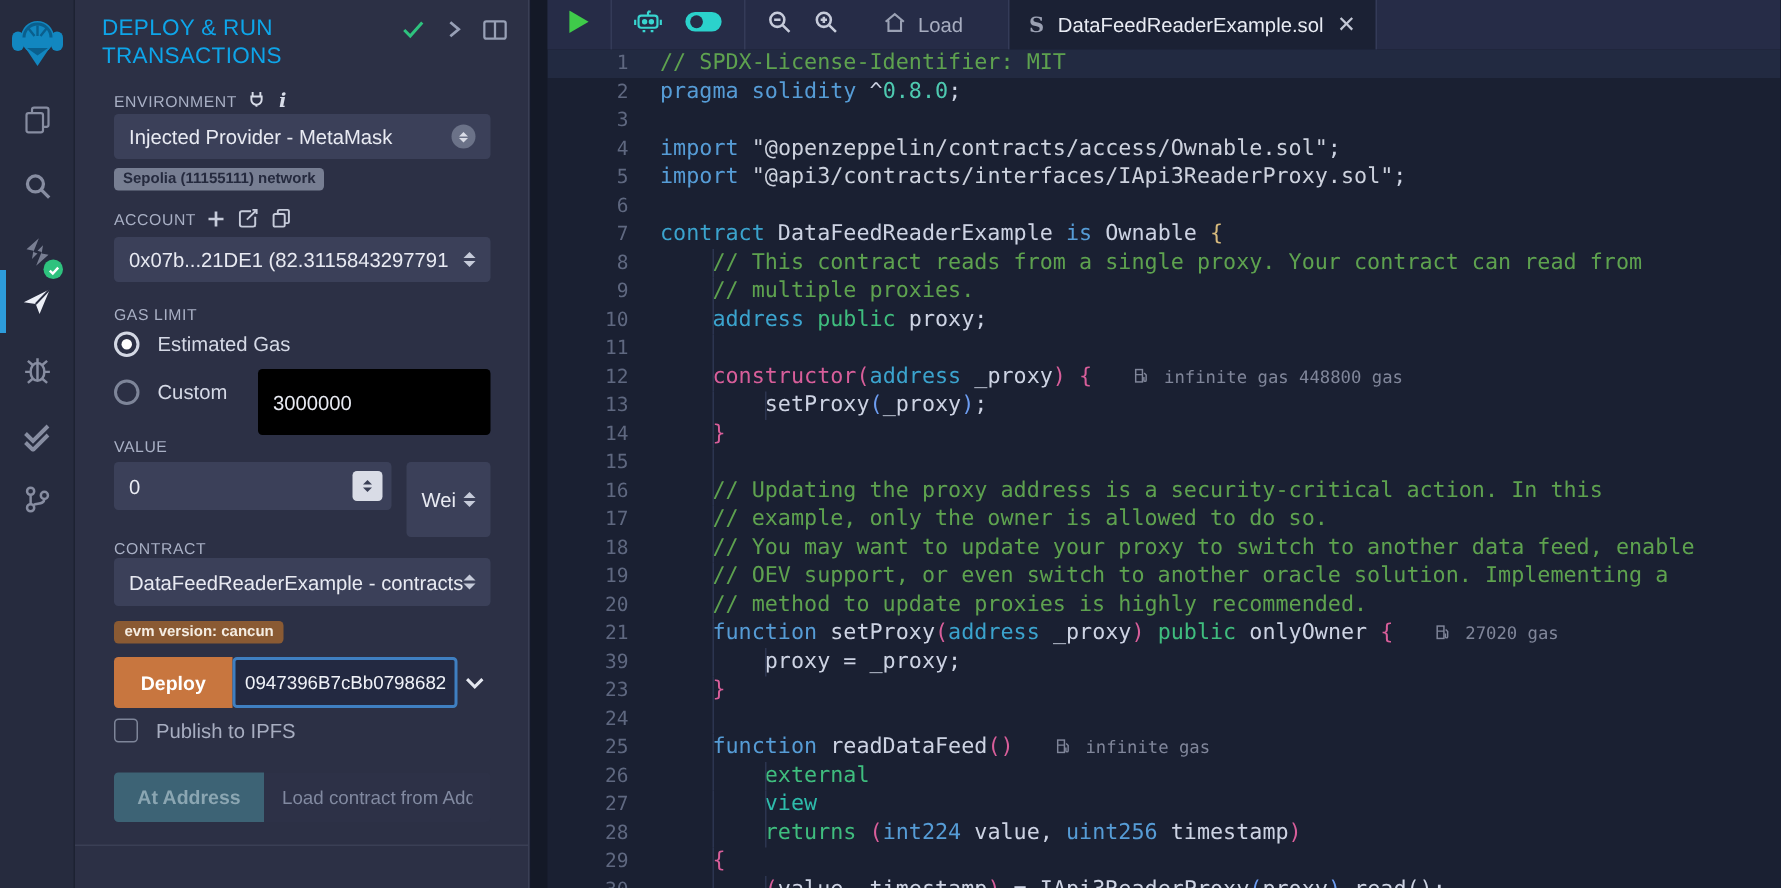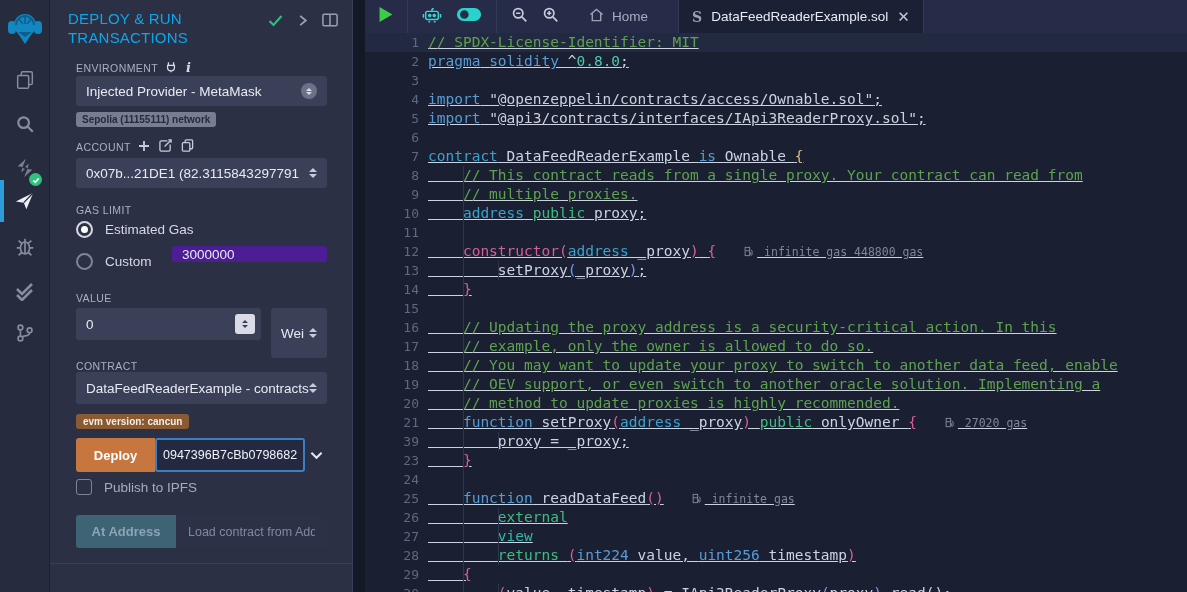--- a/index.html
+++ b/index.html
@@ -47,22 +47,22 @@
 
   .radio-row { position:absolute; left:26px; display:flex; align-items:center; gap:12px;
                color:#d5d9e6; font-size:13.5px; }
   .radio { width:17px; height:17px; border-radius:50%; border:2px solid #7e8599; flex:none;
            display:flex; align-items:center; justify-content:center; }
   .radio.sel { border-color:#d4d8e4; }
   .radio.sel::after { content:""; width:7px; height:7px; border-radius:50%; background:#fff; }
 
   input.txt { background:#3b4059; border:none; outline:none; border-radius:3px; color:#e8eaf2;
               font-size:13.5px; font-family:"Liberation Sans",sans-serif; padding:0 10px; }
-  .gas-input-wrap { position:absolute; left:122px; right:25px; top:246px; height:16px;
-                    background:#4c1d95; border-radius:3px; display:flex; align-items:center; }
+  .gas-input-wrap { position:absolute; left:122px; right:25px; top:246px; height:44px;
+                    background:#000000; border-radius:3px; display:flex; align-items:center; }
   .gas-input-wrap input { flex:1; background:transparent; height:100%; }
 
   .value-wrap { position:absolute; left:26px; top:308px; width:185px; height:32px; background:#3b4059;
                 border-radius:3px; display:flex; align-items:center; }
   .value-wrap input { flex:1; width:50px; background:transparent; height:100%; }
   .spinner { width:20px; height:20px; background:#d9dce6; border-radius:3px; margin-right:6px; flex:none;
              display:flex; flex-direction:column; align-items:center; justify-content:center; gap:2px; }
   .spinner i { width:0; height:0; border-left:3.5px solid transparent; border-right:3.5px solid transparent; }
   .spinner i.up { border-bottom:3.5px solid #3a3f55; }
   .spinner i.dn { border-top:3.5px solid #3a3f55; }
@@ -111,21 +111,21 @@
             border-right:1px solid #343b58; display:flex; align-items:center; gap:9px; padding:0 13px;
             color:#e8ebf3; font-size:13.5px; }
   .sol-glyph { color:#9aa0b2; font-weight:bold; font-size:14px; font-family:"DejaVu Serif",serif; }
   .tab-close { color:#c3c8d6; font-size:15px; line-height:1; }
 
   .code-area { position:absolute; left:0; top:33px; right:0; bottom:0; overflow:hidden; }
   .code-row { display:flex; height:19px; line-height:19px;
               font-family:"DejaVu Sans Mono",monospace; font-size:14.5px; }
   .code-row.hl { background:#222a41; }
   .ln { flex:none; width:54px; text-align:right; color:#5f6880; font-size:13px; }
-  .lc { margin-left:9px; white-space:pre; position:relative; color:#cdd3e3;text-decoration:underline; }
+  .lc { margin-left:21px; white-space:pre; position:relative; color:#cdd3e3; }
   .guide { position:absolute; top:0; bottom:0; border-left:1px solid #2c3550; }
   .gas { color:#80869a; font-size:11.5px; margin-left:28px; }
   .gas svg { vertical-align:-1px; margin-right:4px; }
 
   .tk-com { color:#5ea24f; }
   .tk-kw  { color:#569cd6; }
   .tk-ty  { color:#3ba3cd; }
   .tk-gr  { color:#3fbd7e; }
   .tk-te  { color:#2ebbab; }
   .tk-pk  { color:#d85e9a; }
@@ -398,21 +398,21 @@
               <path d="M12.8 12.8L18 18M6 8.5h5M8.5 6v5"></path>
             </svg>
         </span>
       </div>
       <div class="tb-home">
         <span>
           <svg width="15" height="14" viewBox="0 0 16 15" fill="none" stroke="#9aa1b4" stroke-width="1.5">
               <path d="M1.5 7L8 1.5 14.5 7M3.5 6v7.5h9V6"></path>
             </svg>
         </span>
-        <span>Home</span>
+        <span>Load</span>
       </div>
       <div class="ed-tab">
         <span class="sol-glyph">S</span>
         <span>DataFeedReaderExample.sol</span>
         <span class="tab-close">✕</span>
       </div>
     </div>
 
     <div class="code-area">
         <div class="code-row hl">

